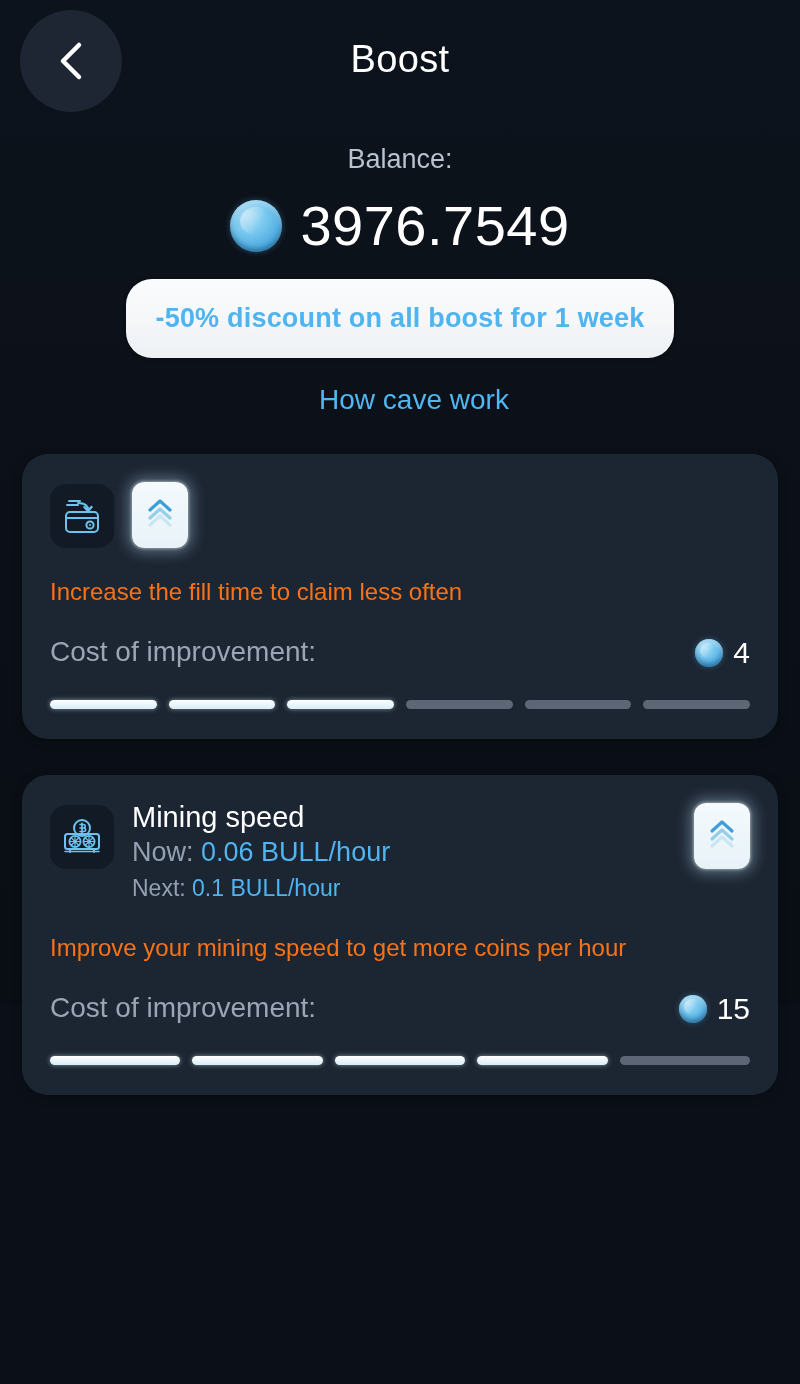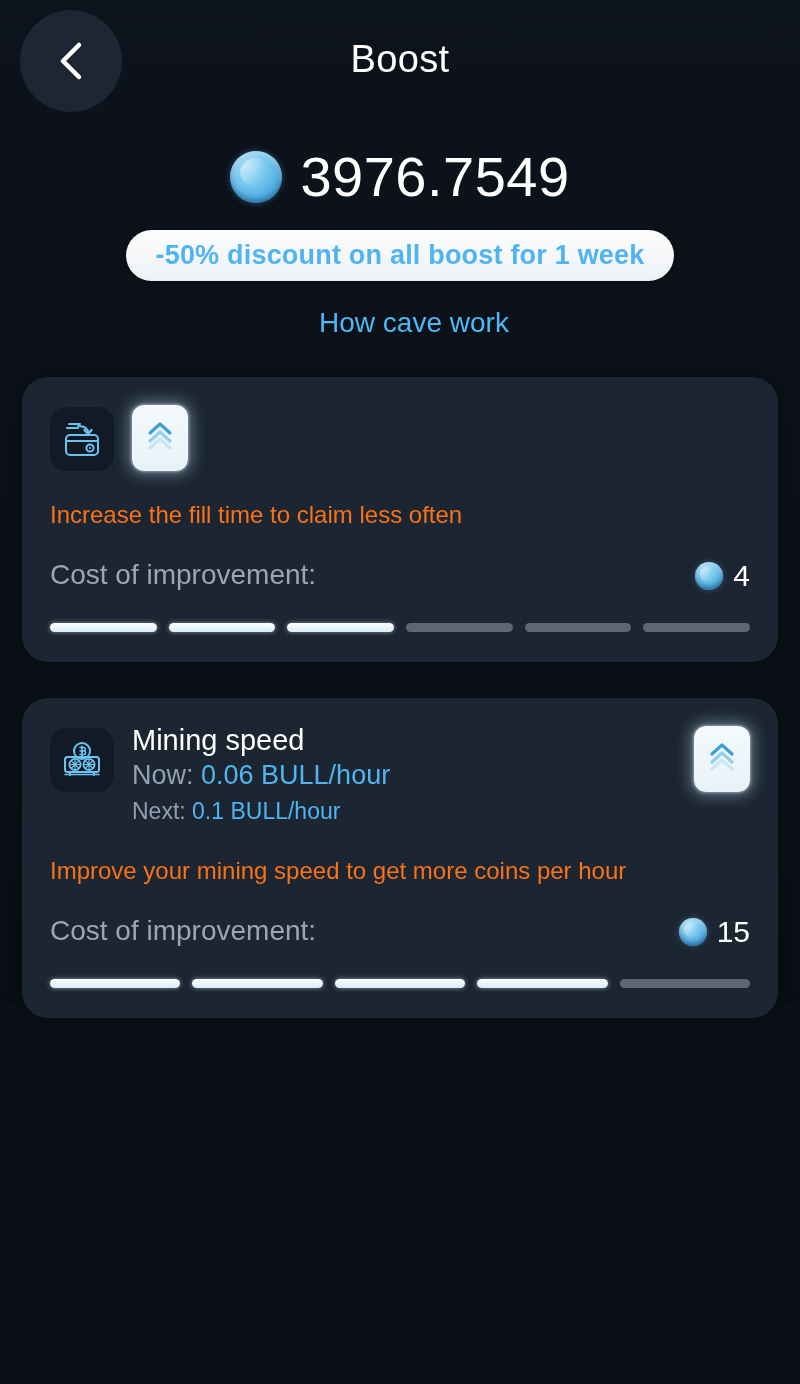--- a/index.html
+++ b/index.html
@@ -93,21 +93,21 @@
   .coin-lg { width: 52px; height: 52px; }
   .coin-sm { width: 28px; height: 28px; }
 
   
   .discount-wrap { display: flex; justify-content: center; margin-top: 20px; }
   .discount-pill {
     background: linear-gradient(180deg, #fbfcfd 0%, #eef1f4 100%);
     color: #4fb4ef;
     font-size: 27px;
     font-weight: bold;
-    padding: 10px 30px;
+    padding: 24px 30px;
     border-radius: 26px;
     letter-spacing: 0.2px;
     box-shadow: 0 1px 4px rgba(0,0,0,.35);
     cursor: pointer;
     white-space: nowrap;
   }
 
   .how-link {
     display: block;
     text-align: center;
@@ -218,20 +218,21 @@
     <div class="back-btn">
       <span>
         <svg width="34" height="44" viewBox="0 0 34 44" fill="none">
           <path d="M25 6 L9 22 L25 38" stroke="#ffffff" stroke-width="4.5" stroke-linecap="round" stroke-linejoin="round"></path>
         </svg>
       </span>
     </div>
     <div class="page-title">Boost</div>
   </div>
 
+  <div class="balance-label">Balance:</div>
   <div class="balance-row">
     <span class="coin coin-lg"></span>
     <span class="balance-value">3976.7549</span>
   </div>
 
   <div class="discount-wrap">
     <div class="discount-pill">-50% discount on all boost for 1 week</div>
   </div>
   <div class="how-link">How cave work</div>
 

